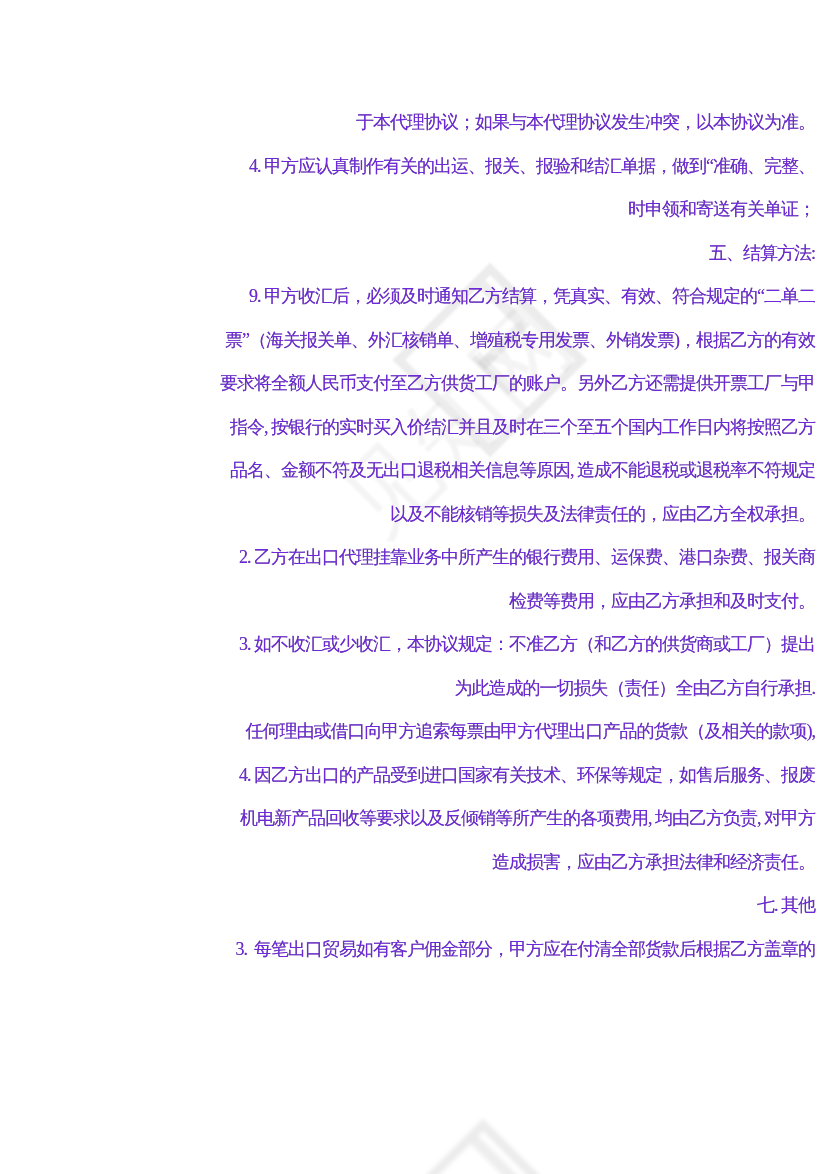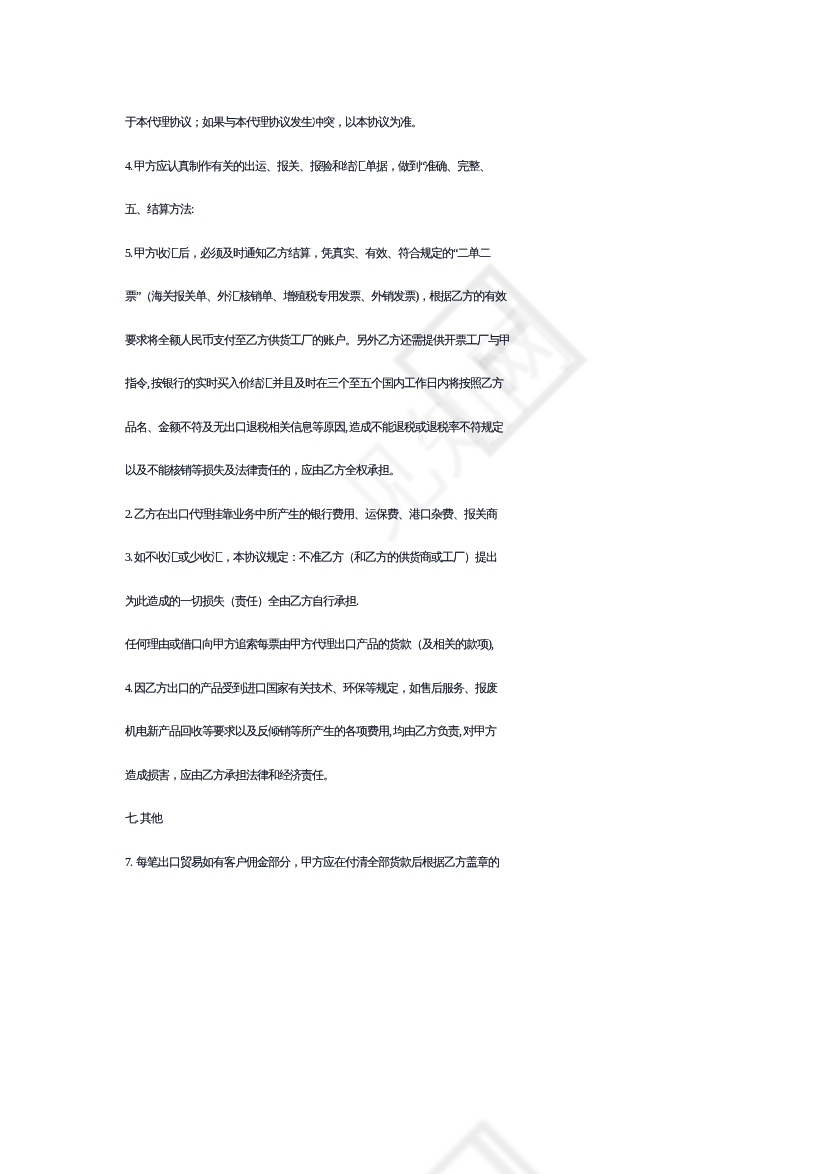--- a/index.html
+++ b/index.html
@@ -13,27 +13,28 @@
   }
   
   .doc {
     position: absolute;
     left: 125px;
     top: 101px;
     width: 690px;
     z-index: 2;
   }
   .line {
-    font-size: 12px;
+    font-size: 18px;
     line-height: 43.5px;
     height: 43.5px;
     letter-spacing: -1.0px;
-    color: #0f172a;
+    color: #6d28d9;
     white-space: pre;
     text-shadow: 0 0 0.6px rgba(43,43,43,0.55);
+    text-align: right;
   }
   
   .wm { position: absolute; z-index: 1; pointer-events: none; filter: blur(1.3px); }
   .wm-diamond {
     position: absolute;
     width: 138px; height: 138px;
     box-sizing: border-box;
     border: 9px solid rgba(0,0,0,0.075);
     transform: rotate(45deg);
   }
@@ -82,31 +83,33 @@
 
   <div class="wm wm-bottom">
     <div class="wm-diamond"></div>
     <div class="wm-chevron"></div>
 
   </div>
 
   <div class="doc">
     <div class="line">于本代理协议；如果与本代理协议发生冲突，以本协议为准。</div>
     <div class="line">4. 甲方应认真制作有关的出运、报关、报验和结汇单据，做到“准确、完整、</div>
+    <div class="line">时申领和寄送有关单证；</div>
     <div class="line">五、结算方法:</div>
-    <div class="line">5. 甲方收汇后，必须及时通知乙方结算，凭真实、有效、符合规定的“二单二</div>
+    <div class="line">9. 甲方收汇后，必须及时通知乙方结算，凭真实、有效、符合规定的“二单二</div>
     <div class="line">票”（海关报关单、外汇核销单、增殖税专用发票、外销发票)，根据乙方的有效</div>
     <div class="line">要求将全额人民币支付至乙方供货工厂的账户。另外乙方还需提供开票工厂与甲</div>
     <div class="line">指令, 按银行的实时买入价结汇并且及时在三个至五个国内工作日内将按照乙方</div>
     <div class="line">品名、金额不符及无出口退税相关信息等原因, 造成不能退税或退税率不符规定</div>
     <div class="line">以及不能核销等损失及法律责任的，应由乙方全权承担。</div>
     <div class="line">2. 乙方在出口代理挂靠业务中所产生的银行费用、运保费、港口杂费、报关商</div>
+    <div class="line">检费等费用，应由乙方承担和及时支付。</div>
     <div class="line">3. 如不收汇或少收汇，本协议规定：不准乙方（和乙方的供货商或工厂）提出</div>
     <div class="line">为此造成的一切损失（责任）全由乙方自行承担.</div>
     <div class="line">任何理由或借口向甲方追索每票由甲方代理出口产品的货款（及相关的款项),</div>
     <div class="line">4. 因乙方出口的产品受到进口国家有关技术、环保等规定，如售后服务、报废</div>
     <div class="line">机电新产品回收等要求以及反倾销等所产生的各项费用, 均由乙方负责, 对甲方</div>
     <div class="line">造成损害，应由乙方承担法律和经济责任。</div>
     <div class="line">七. 其他</div>
-    <div class="line">7.  每笔出口贸易如有客户佣金部分，甲方应在付清全部货款后根据乙方盖章的</div>
+    <div class="line">3.  每笔出口贸易如有客户佣金部分，甲方应在付清全部货款后根据乙方盖章的</div>
   </div>
 
 </div>
 
 </body></html>

